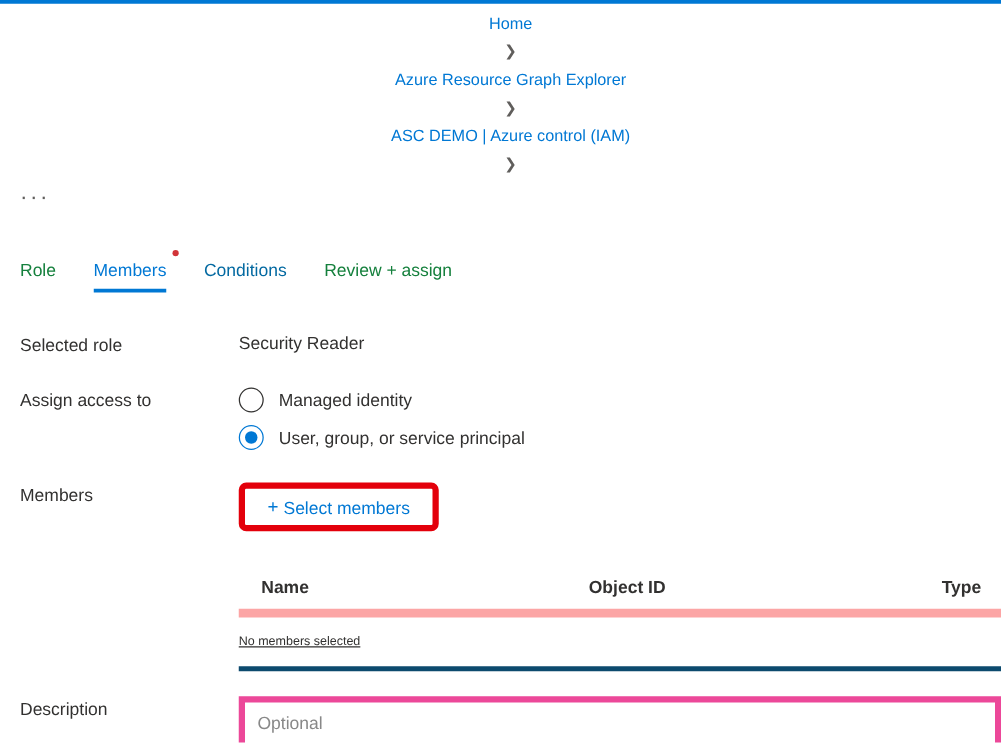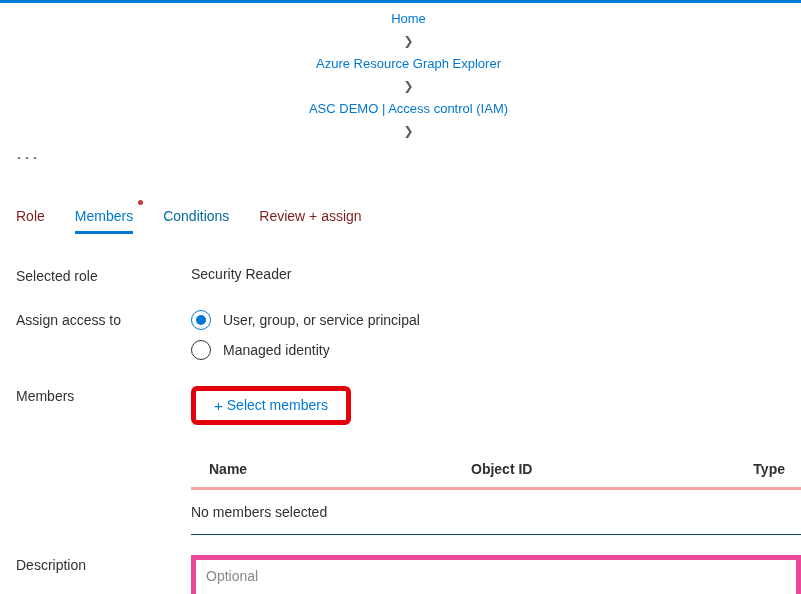--- a/index.html
+++ b/index.html
@@ -38,21 +38,21 @@
     gap: 30px;
     border-bottom: none;
     margin-bottom: 32px;
   }
   .tab {
     font-size: 14px;
     padding: 6px 0 10px 0;
     cursor: pointer;
     position: relative;
   }
-  .tab.link { color: #7f1d1d; }
+  .tab.link { color: #15803d; }
   .tab.disabled { color: #0369a1; cursor: default; }
   .tab.active {
     color: #0078d4;
     font-weight: 400;
   }
   .tab.active::after {
     content: "";
     position: absolute;
     left: 0; right: 0; bottom: 0;
     height: 3px;
@@ -116,29 +116,30 @@
   }
   .plus { font-size: 15px; line-height: 1; }
 
   
   .members-table { width: 100%; margin-top: 26px; }
   .members-header {
     display: flex;
     font-weight: 600;
     font-size: 14px;
     padding: 10px 0;
-    border-bottom: 3px solid #fca5a5;
+    border-bottom: 7px solid #fca5a5;
   }
   .col-name { flex: 0 0 280px; padding-left: 18px; }
   .col-objid { flex: 0 0 260px; }
   .col-type { flex: 1; text-align: right; padding-right: 16px; }
   .members-empty {
     padding: 14px 0 14px 0;
-    font-size: 14px;
-    border-bottom: 1px solid #0c4a6e;
+    font-size: 10px;
+    border-bottom: 4px solid #0c4a6e;
+    text-decoration: underline;
   }
 
   
   .desc-row { display: flex; align-items: flex-start; margin-top: 20px; }
   .desc-textarea {
     flex: 1;
     min-height: 82px;
     border: 5px solid #ec4899;
     padding: 8px 10px;
     font-family: inherit;
@@ -151,21 +152,21 @@
 </head>
 <body>
 
 <div class="content">
 
   <nav class="breadcrumb">
     <a>Home</a>
     <span class="chev">❯</span>
     <a>Azure Resource Graph Explorer</a>
     <span class="chev">❯</span>
-    <a>ASC DEMO | Access control (IAM)</a>
+    <a>ASC DEMO | Azure control (IAM)</a>
     <span class="chev">❯</span>
   </nav>
 
   <div class="title-row">
     <span class="more-dots">···</span>
   </div>
 
   <div class="tabs">
     <div class="tab link">Role</div>
     <div class="tab active">
@@ -179,28 +180,28 @@
   <div class="form-row">
     <div class="form-label">Selected role</div>
     <div class="form-value">Security Reader</div>
   </div>
 
   <div class="form-row">
     <div class="form-label">Assign access to</div>
     <div class="form-value">
       <div class="radio-group">
         <label class="radio-item">
+          <span class="radio-outer"></span>
+          <span>Managed identity</span>
+        </label>
+        <label class="radio-item">
           <span class="radio-outer checked">
               <span class="radio-inner"></span>
             </span>
           <span>User, group, or service principal</span>
-        </label>
-        <label class="radio-item">
-          <span class="radio-outer"></span>
-          <span>Managed identity</span>
         </label>
       </div>
     </div>
   </div>
 
   <div class="form-row" style="margin-bottom:6px;">
     <div class="form-label">Members</div>
     <div class="form-value">
       <span class="select-members-wrap">
         <span class="select-members-btn">

